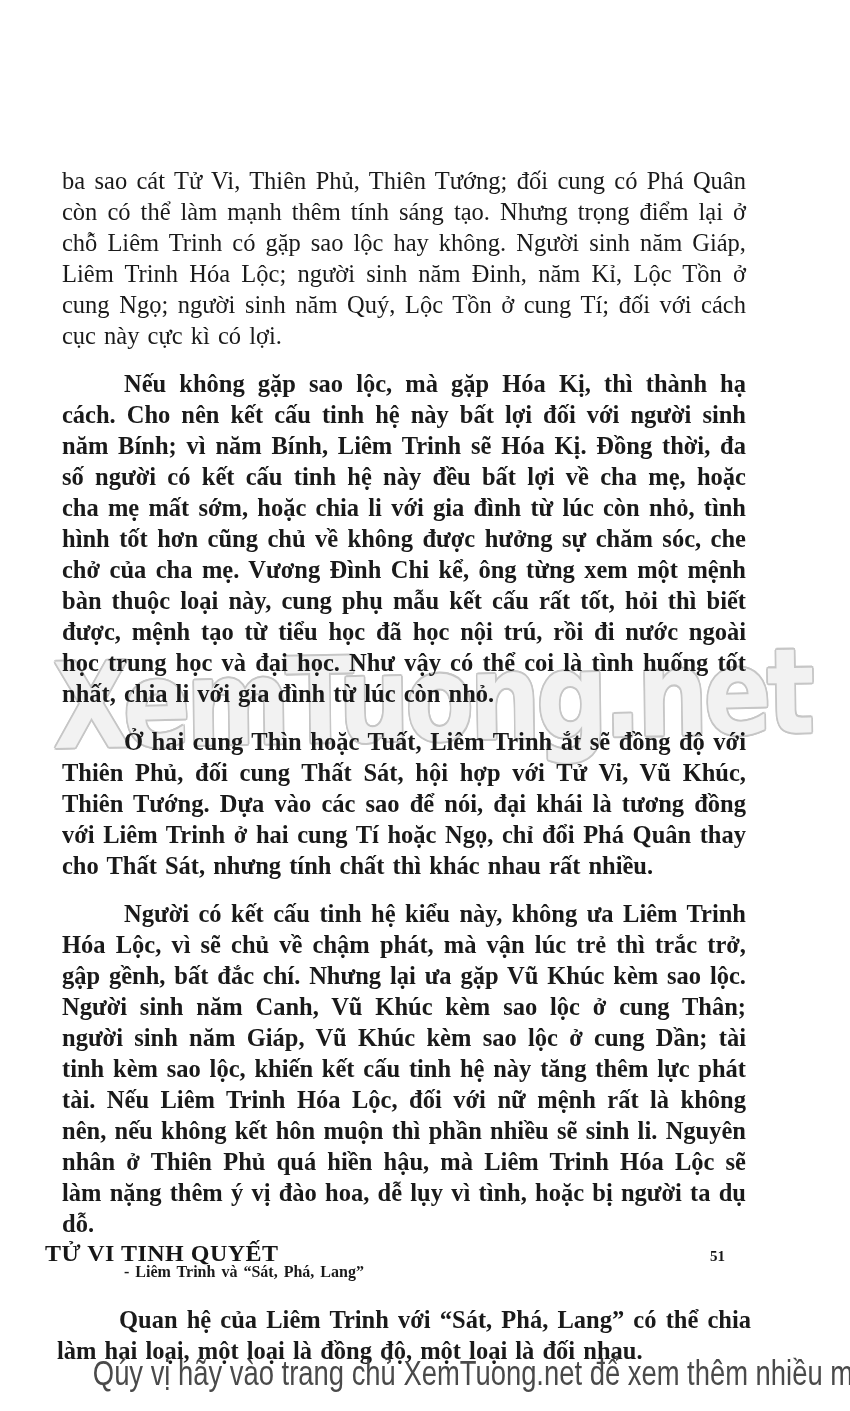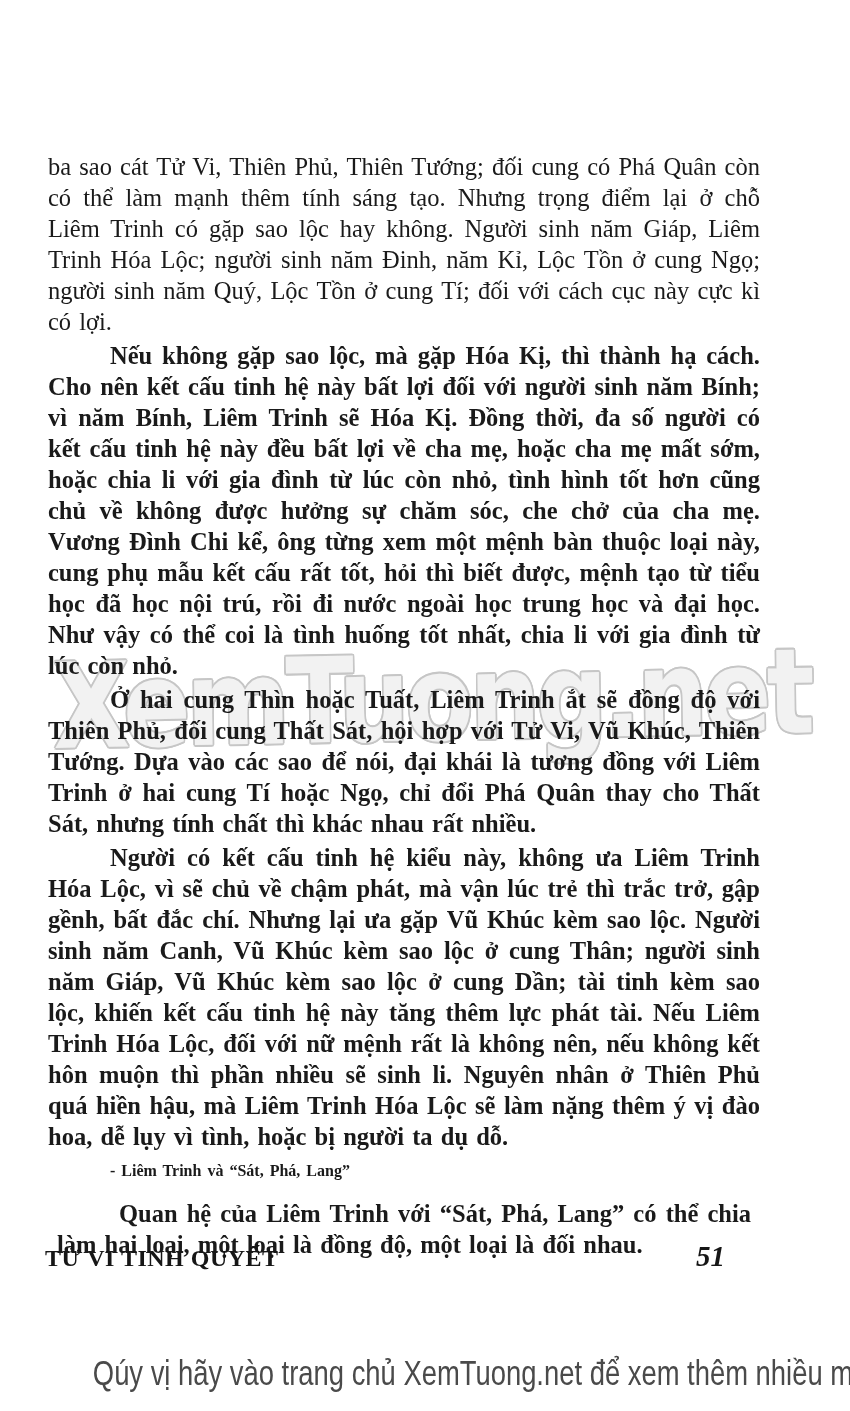--- a/index.html
+++ b/index.html
@@ -16,21 +16,21 @@
     position: absolute;
     left: 45px;
     top: 148px;
     width: 718px;
     z-index: 2;
     color: #1a1a1a;
     font-size: 24.5px;
     line-height: 31px;
     text-align: justify;
   }
-  .body-text p { margin: 3px; word-spacing: 2px; }
+  .body-text p { margin: 17px; word-spacing: 2px; }
   .body-text p.indent { text-indent: 62px; font-weight: bold; }
   .section-heading {
     margin: 0;
     margin-top: 27px;
     text-indent: 62px;
     font-weight: bold;
     font-size: 16px;
     line-height: 31px;
   }
   .after-heading p { margin: 12px; word-spacing: 2px; }
@@ -72,22 +72,21 @@
   .book-title {
     font-family: "Liberation Serif", serif;
     font-weight: bold;
     font-size: 24px;
     letter-spacing: 0.5px;
     color: #161616;
   }
   .page-number {
     font-family: "Liberation Serif", serif;
     font-weight: bold;
-    font-style: italic;
-    font-size: 29px;
+    font-size: 15px;
     color: #161616;
   }
 
   
   .promo-banner {
     position: absolute;
     left: 0;
     top: 1352px;
     width: 850px;
     text-align: center;

